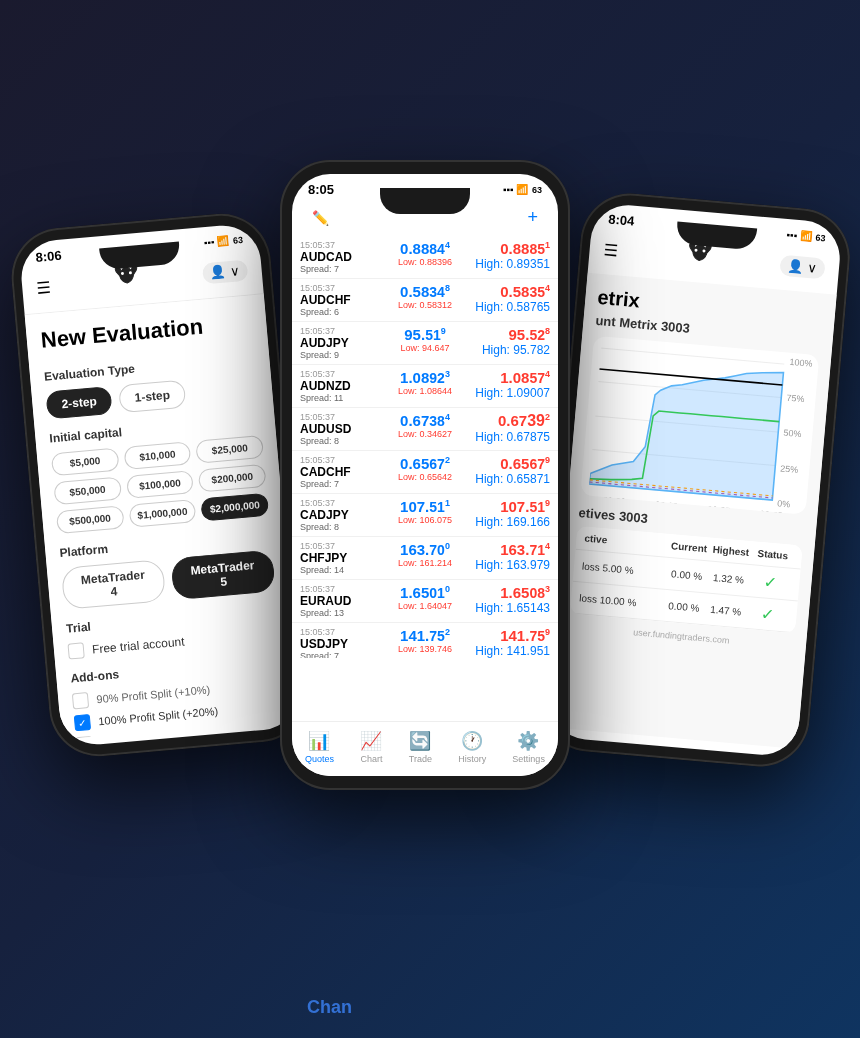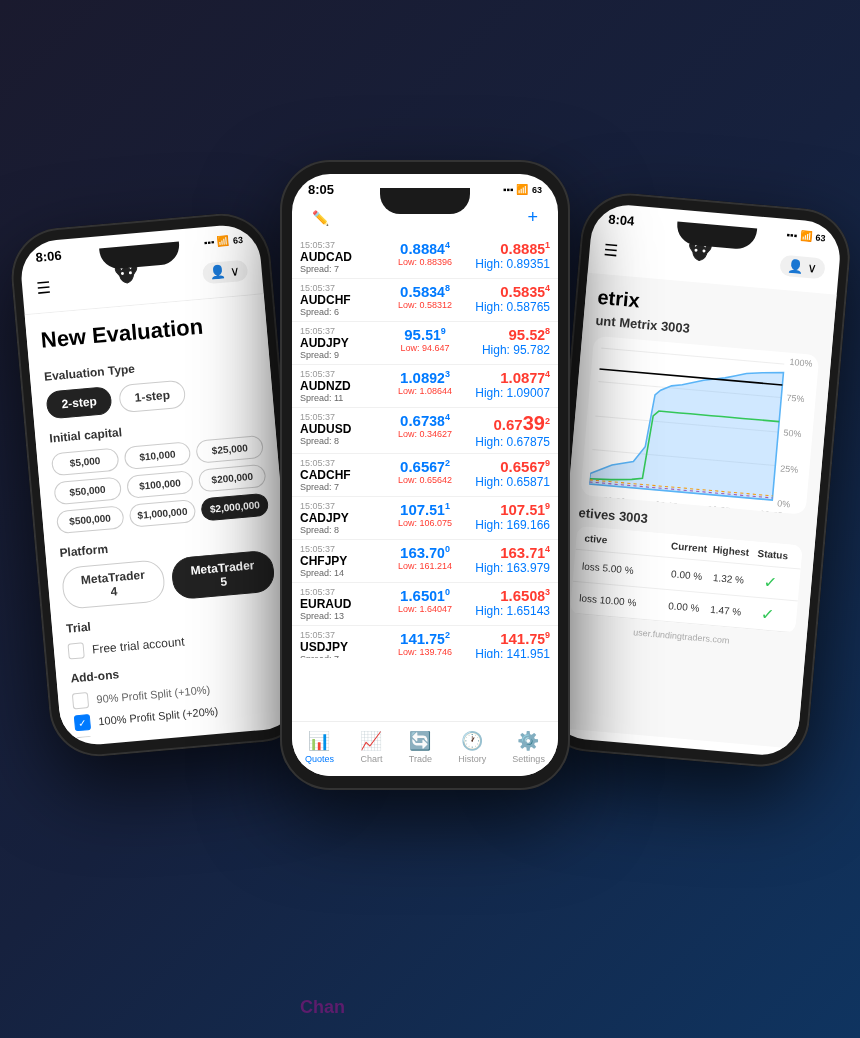--- a/index.html
+++ b/index.html
@@ -478,37 +478,37 @@
         <div class="quote-left">
           <div class="quote-time">15:05:37</div>
           <div class="quote-symbol">AUDNZD</div>
           <div class="quote-spread">Spread: 11</div>
         </div>
         <div class="quote-mid">
           <div class="quote-mid-price">1.08<span style="font-size:14px">92</span><sup style="font-size:9px">3</sup></div>
           <div class="quote-low">Low: 1.08644</div>
         </div>
         <div class="quote-right">
-          <div class="quote-right-price">1.08<span style="font-size:14px">77</span><sup style="font-size:9px">4</sup></div>
+          <div class="quote-right-price">1.08<span style="font-size:14px">57</span><sup style="font-size:9px">4</sup></div>
           <div class="quote-high">High: 1.09007</div>
         </div>
       </div>
 
       <div class="quote-item">
         <div class="quote-left">
           <div class="quote-time">15:05:37</div>
           <div class="quote-symbol">AUDUSD</div>
           <div class="quote-spread">Spread: 8</div>
         </div>
         <div class="quote-mid">
           <div class="quote-mid-price">0.67<span style="font-size:14px">38</span><sup style="font-size:9px">4</sup></div>
           <div class="quote-low">Low: 0.34627</div>
         </div>
         <div class="quote-right">
-          <div class="quote-right-price">0.67<span style="font-size:20px">39</span><sup style="font-size:9px">2</sup></div>
+          <div class="quote-right-price">0.67<span style="font-size:16px">39</span><sup style="font-size:9px">2</sup></div>
           <div class="quote-high">High: 0.67875</div>
         </div>
       </div>
 
       <div class="quote-item">
         <div class="quote-left">
           <div class="quote-time">15:05:37</div>
           <div class="quote-symbol">CADCHF</div>
           <div class="quote-spread">Spread: 7</div>
         </div>
@@ -708,13 +708,13 @@
             </div>
           </div>
         </div>
       </div>
 
       <div class="right-footer-url">user.fundingtraders.com</div>
     </div>
   </div>
 </div>
 
-<div style="position:absolute; bottom:20px; left:300px; font-size:18px; font-weight:700; color:#701a75; opacity:0.8;">Chan</div>
+<div style="position:absolute; bottom:20px; left:307px; font-size:18px; font-weight:700; color:#3b82f6; opacity:0.8;">Chan</div>
 
 </body></html>

